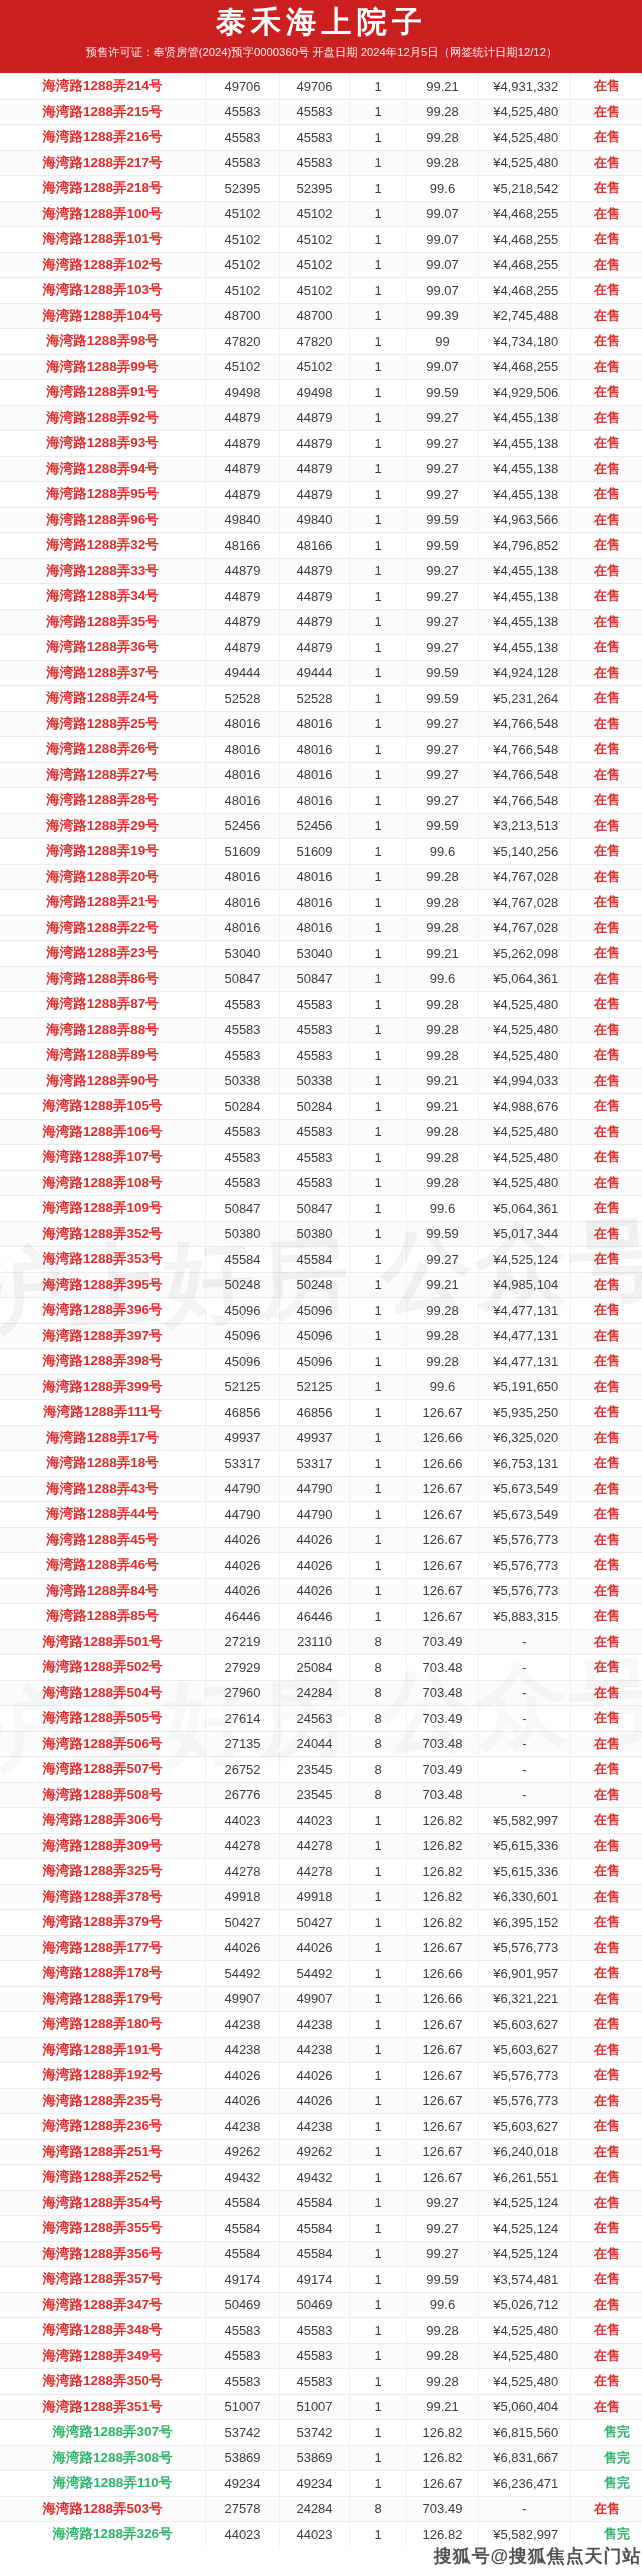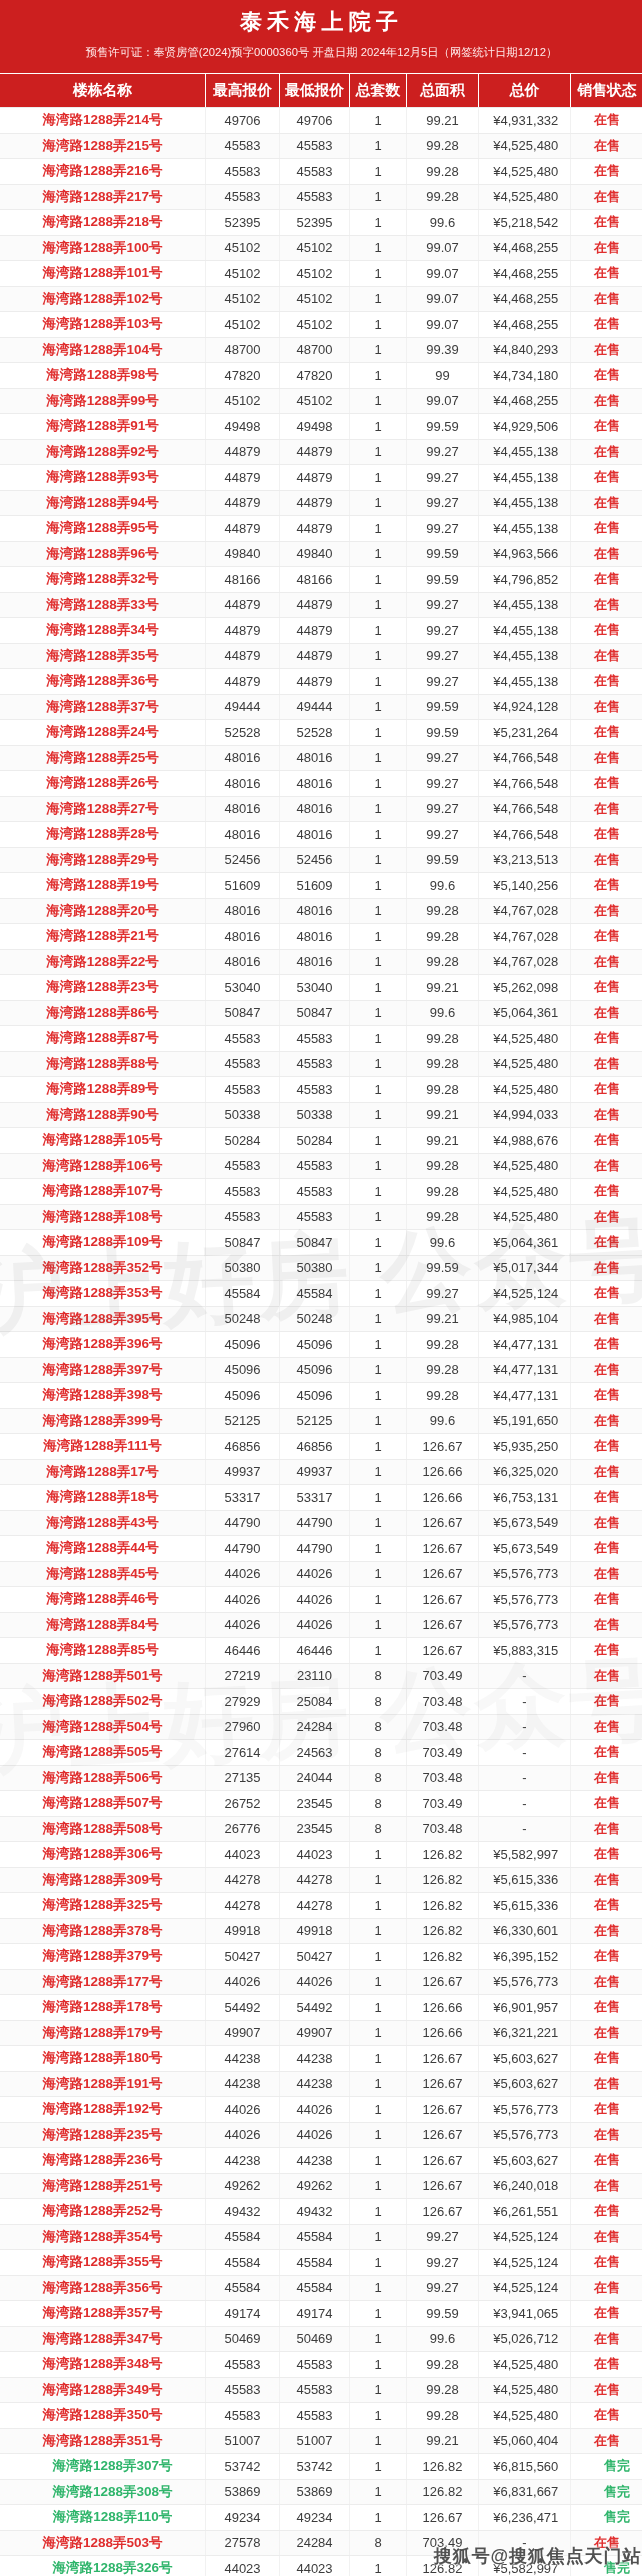--- a/index.html
+++ b/index.html
@@ -1,21 +1,21 @@
 <!DOCTYPE html>
 <html style="font-size:14px"><head>
 <meta charset="utf-8">
 <style>
   html,body{margin:0;padding:0;background:#fff;}
   body{width:643px;font-family:"Liberation Sans","DejaVu Sans",sans-serif;}
   .page{position:relative;width:643px;height:2576px;overflow:hidden;background:#fff;}
 
   
   .banner{background:#cc1f1f;height:73px;text-align:center;color:#fff;box-sizing:border-box;padding-top:3.5px;}
-  .banner h1{margin:0;font-size:22px;line-height:36px;letter-spacing:5.2px;font-weight:bold;}
+  .banner h1{margin:0;font-size:30px;line-height:36px;letter-spacing:5.2px;font-weight:bold;}
   .permit{font-size:11.3px;line-height:13px;margin-top:6px;color:#ffecec;}
 
   
   .thead{display:flex;background:#cc1f1f;border-top:1.7px solid #fff;height:34px;color:#fff;font-weight:bold;font-size:14.8px;box-sizing:border-box;}
   .thead .c{display:flex;align-items:center;justify-content:center;height:100%;box-sizing:border-box;}
   .thead .c + .c{border-left:1.7px solid #fff;}
 
   
   .w1{width:205px;} .w2{width:74px;} .w3{width:70px;} .w4{width:57px;}
   .w5{width:72px;} .w6{width:92px;} .w7{width:73px;}
@@ -42,29 +42,20 @@
 </head>
 <body>
 
 <div class="page">
 
   <header class="banner">
     <h1>泰禾海上院子</h1>
     <div class="permit">预售许可证：奉贤房管(2024)预字0000360号 开盘日期 2024年12月5日（网签统计日期12/12）</div>
   </header>
 
-  <div class="thead">
-    <div class="c w1">楼栋名称</div>
-    <div class="c w2">最高报价</div>
-    <div class="c w3">最低报价</div>
-    <div class="c w4">总套数</div>
-    <div class="c w5">总面积</div>
-    <div class="c w6">总价</div>
-    <div class="c w7">销售状态</div>
-  </div>
 
   <div class="tbody" id="tbody">
   <div class="row">
     <div class="c w1 name">海湾路1288弄214号</div>
     <div class="c w2 num">49706</div>
     <div class="c w3 num">49706</div>
     <div class="c w4 num">1</div>
     <div class="c w5 num">99.21</div>
     <div class="c w6 total">
           <span class="yen">¥</span>
@@ -178,21 +169,21 @@
   </div>
 
   <div class="row">
     <div class="c w1 name">海湾路1288弄104号</div>
     <div class="c w2 num">48700</div>
     <div class="c w3 num">48700</div>
     <div class="c w4 num">1</div>
     <div class="c w5 num">99.39</div>
     <div class="c w6 total">
           <span class="yen">¥</span>
-          <span class="tval">4,840,293</span>
+          <span class="tval">2,745,488</span>
         </div>
     <div class="c w7 status">在售</div>
   </div>
 
   <div class="row">
     <div class="c w1 name">海湾路1288弄98号</div>
     <div class="c w2 num">47820</div>
     <div class="c w3 num">47820</div>
     <div class="c w4 num">1</div>
     <div class="c w5 num">99</div>
@@ -1158,21 +1149,21 @@
   </div>
 
   <div class="row">
     <div class="c w1 name">海湾路1288弄357号</div>
     <div class="c w2 num">49174</div>
     <div class="c w3 num">49174</div>
     <div class="c w4 num">1</div>
     <div class="c w5 num">99.59</div>
     <div class="c w6 total">
           <span class="yen">¥</span>
-          <span class="tval">3,941,065</span>
+          <span class="tval">3,574,481</span>
         </div>
     <div class="c w7 status">在售</div>
   </div>
 
   <div class="row">
     <div class="c w1 name">海湾路1288弄347号</div>
     <div class="c w2 num">50469</div>
     <div class="c w3 num">50469</div>
     <div class="c w4 num">1</div>
     <div class="c w5 num">99.6</div>

